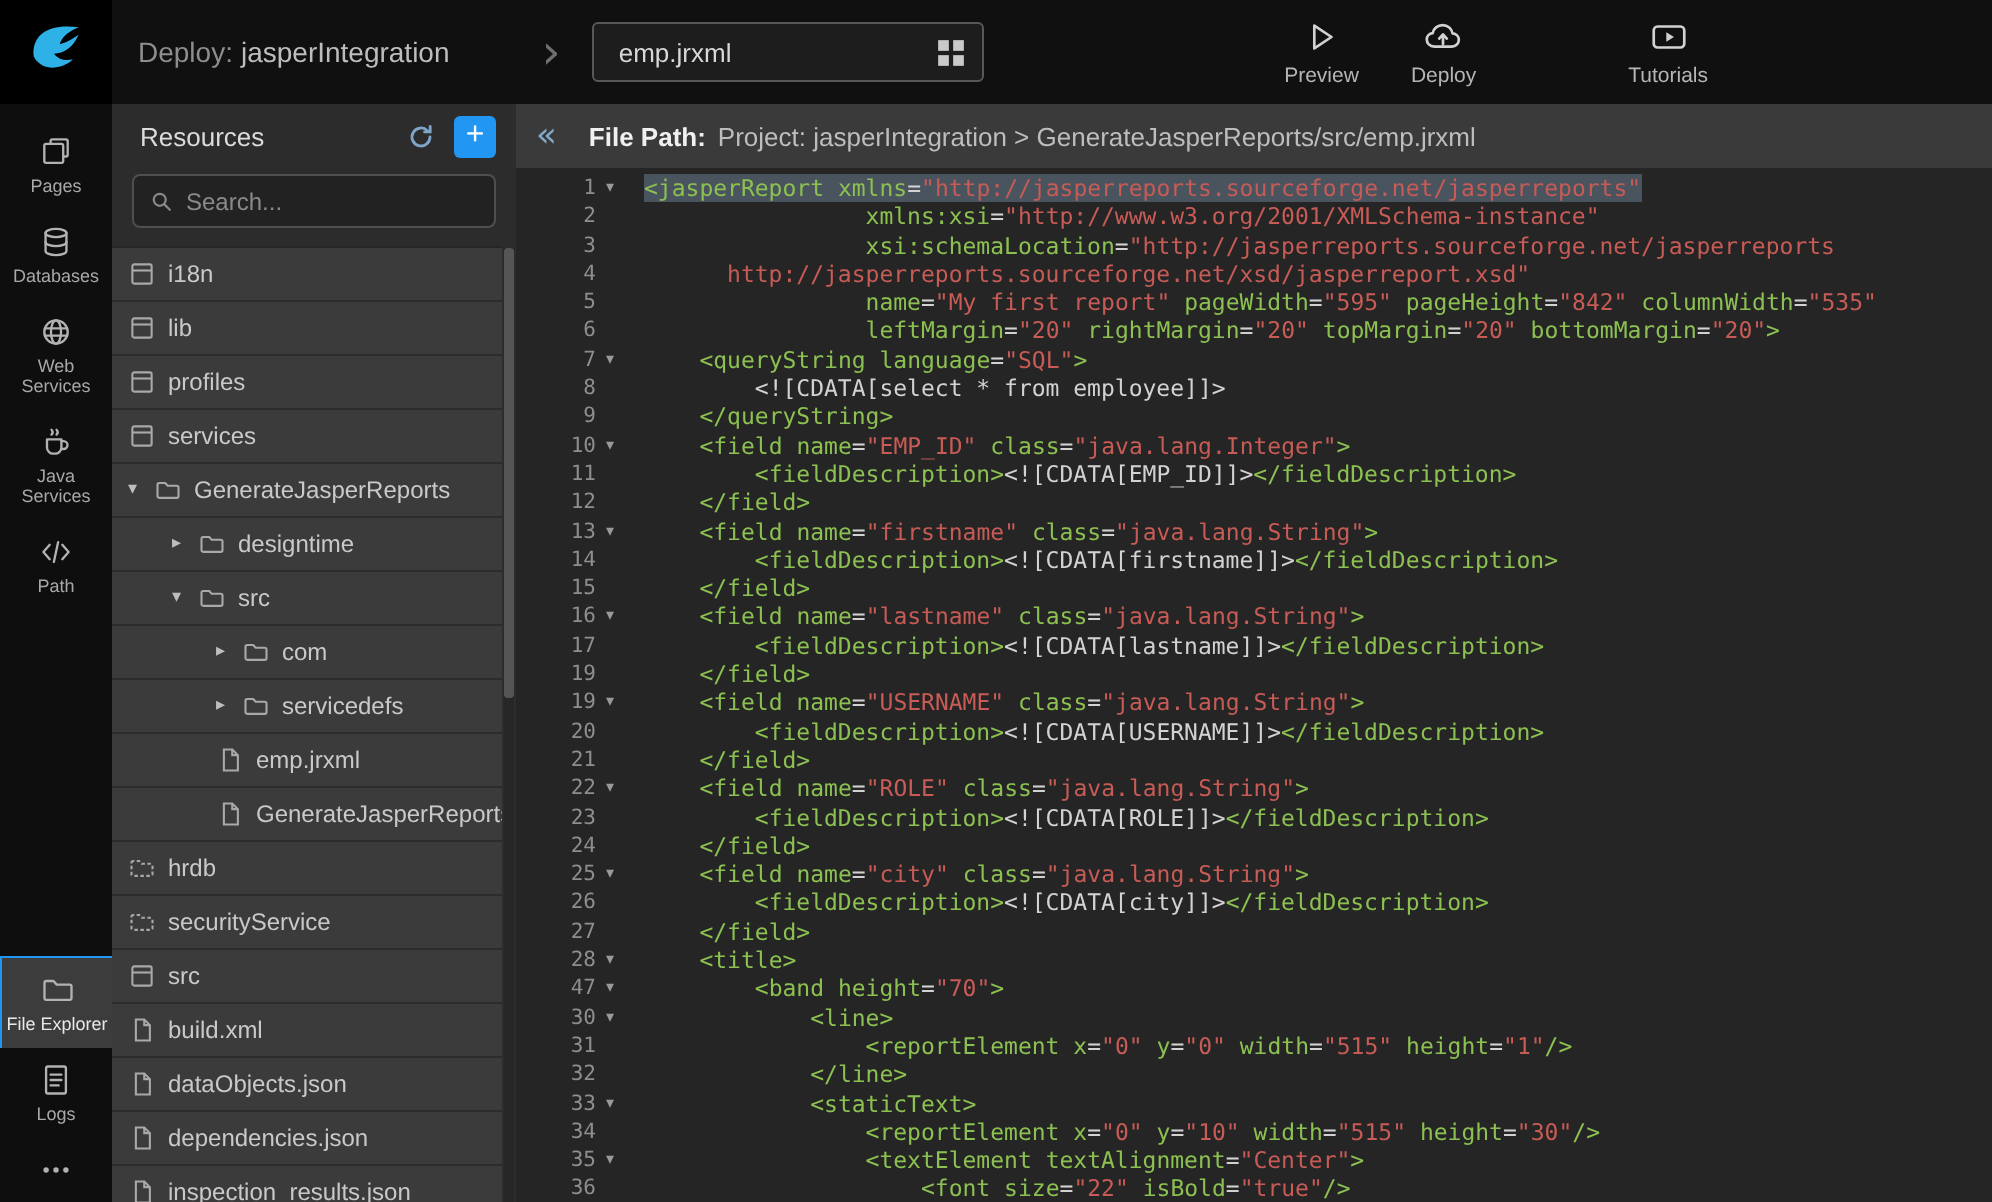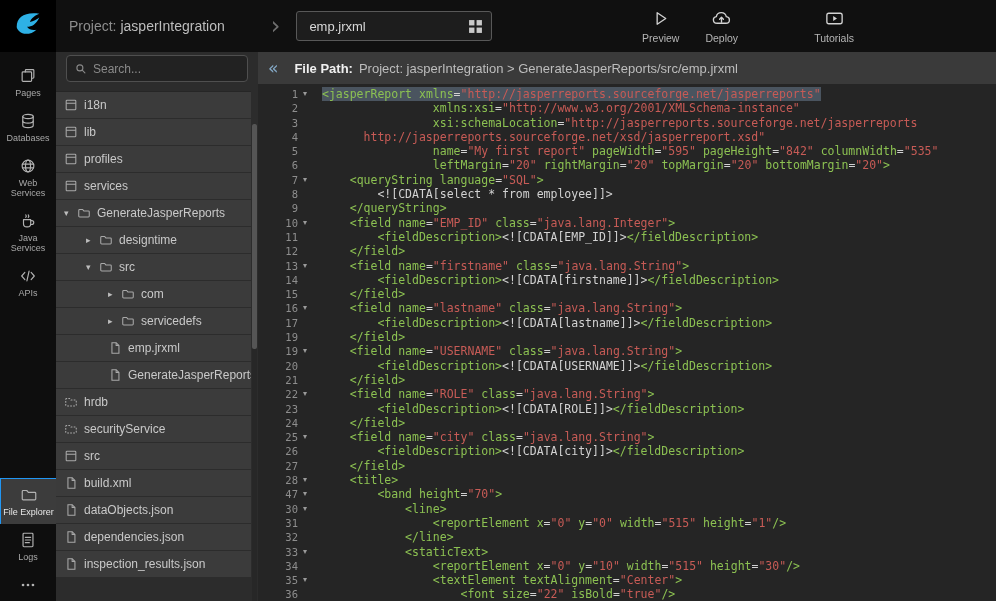--- a/index.html
+++ b/index.html
@@ -80,21 +80,21 @@
 
 <div class="app">
 
   <header class="topbar">
     <div class="logo">
       <span><svg width="32" height="32" viewBox="0 0 34 34">
             <path fill="#2EB1E6" d="M5 20 C5 9 14 4 29 6 C22 9 20 12 19 15 C23 14 26 12 29 10 C26 17 21 20 16 20 C18 23 22 24 26 23 C21 28 12 29 8 25 C6 23 5 22 5 20 Z"></path>
           </svg></span>
     </div>
     <div class="project">
-      <span class="p-label">Project:</span><span class="p-name">jasperIntegration</span>
+      <span class="p-label">Deploy:</span><span class="p-name">jasperIntegration</span>
     </div>
     <span class="crumb-chevron">›</span>
     <div class="file-selector">
       <span>emp.jrxml</span>
       <span class="grid-ic">
           <svg viewBox="0 0 14 14">
             <rect x="1" y="1" width="5" height="5"></rect>
             <rect x="8" y="1" width="5" height="5"></rect>
             <rect x="1" y="8" width="5" height="5"></rect>
             <rect x="8" y="8" width="5" height="5"></rect>
@@ -174,21 +174,21 @@
           <span class="act-label">Java Services</span>
         </div>
         <div class="act-item">
           <span class="act-ic">
             <svg viewBox="0 0 20 20">
               <path d="M6.5 6 L3 10 L6.5 14"></path>
               <path d="M13.5 6 L17 10 L13.5 14"></path>
               <path d="M11.2 4.5 L8.8 15.5"></path>
             </svg>
           </span>
-          <span class="act-label">APIs</span>
+          <span class="act-label">Path</span>
         </div>
         <div class="act-spacer"></div>
         <div class="act-item active">
           <span class="act-ic">
             <svg viewBox="0 0 20 20">
               <path d="M2.5 6 a1 1 0 0 1 1-1 h4 l1.8 2 H16.5 a1 1 0 0 1 1 1 v6.5 a1 1 0 0 1-1 1 h-13 a1 1 0 0 1-1-1 Z"></path>
             </svg>
           </span>
           <span class="act-label">File Explorer</span>
         </div>
@@ -206,20 +206,32 @@
             <svg viewBox="0 0 20 20">
               <circle class="f" cx="4.5" cy="10" r="1.5"></circle>
               <circle class="f" cx="10" cy="10" r="1.5"></circle>
               <circle class="f" cx="15.5" cy="10" r="1.5"></circle>
             </svg>
           </span>
         </div>
       </nav>
 
     <aside class="resources">
+      <div class="res-head">
+        <span>Resources</span>
+        <span class="res-tools">
+          <span class="refresh-ic">
+              <svg viewBox="0 0 16 16">
+                <path d="M12.8 8 a4.8 4.8 0 1 1-1.4-3.4"></path>
+                <path d="M12.9 2.3 v3 h-3"></path>
+              </svg>
+            </span>
+          <span class="plus-btn">+</span>
+        </span>
+      </div>
       <div class="search-row">
         <div class="search-box">
           <span class="s-ic">
               <svg viewBox="0 0 16 16">
                 <circle cx="6.5" cy="6.5" r="4"></circle>
                 <path d="M9.6 9.6 L13.2 13.2"></path>
               </svg>
             </span>
           <input type="text" placeholder="Search..." style="">
         </div>

